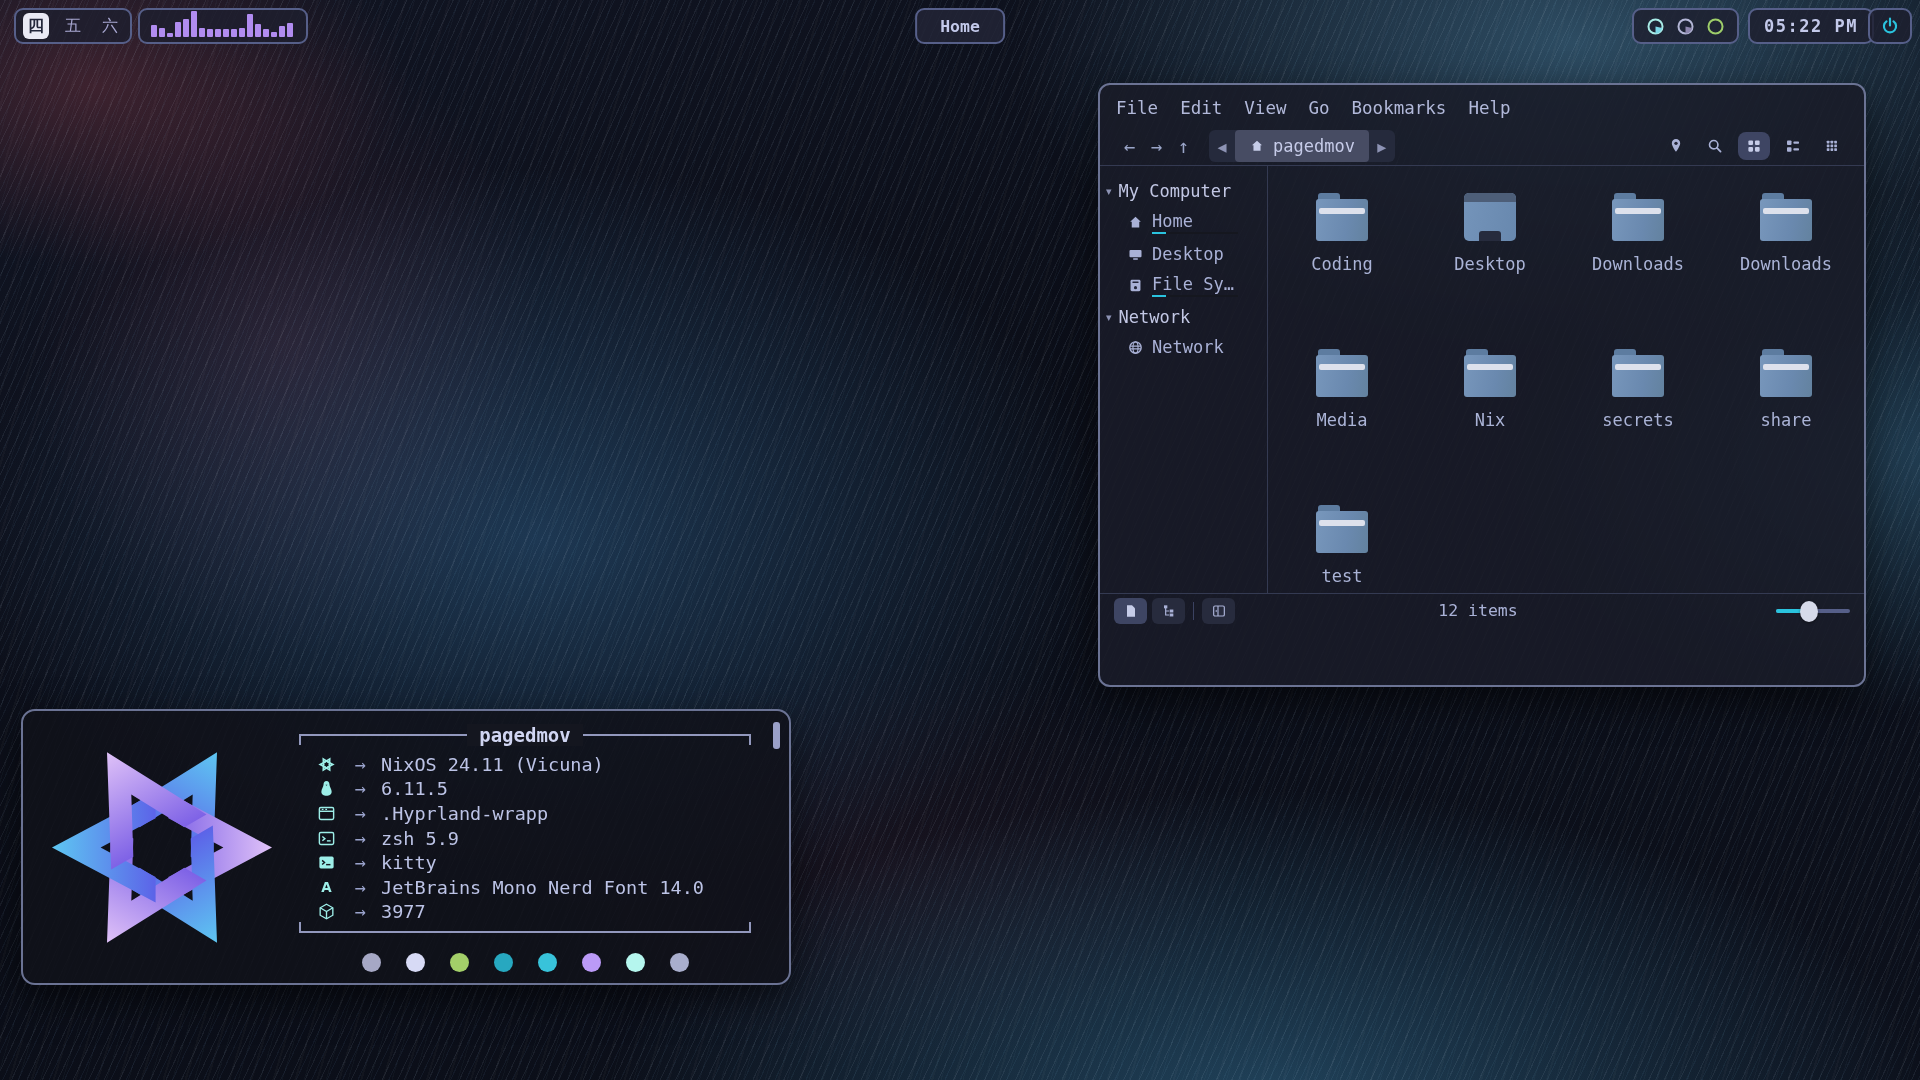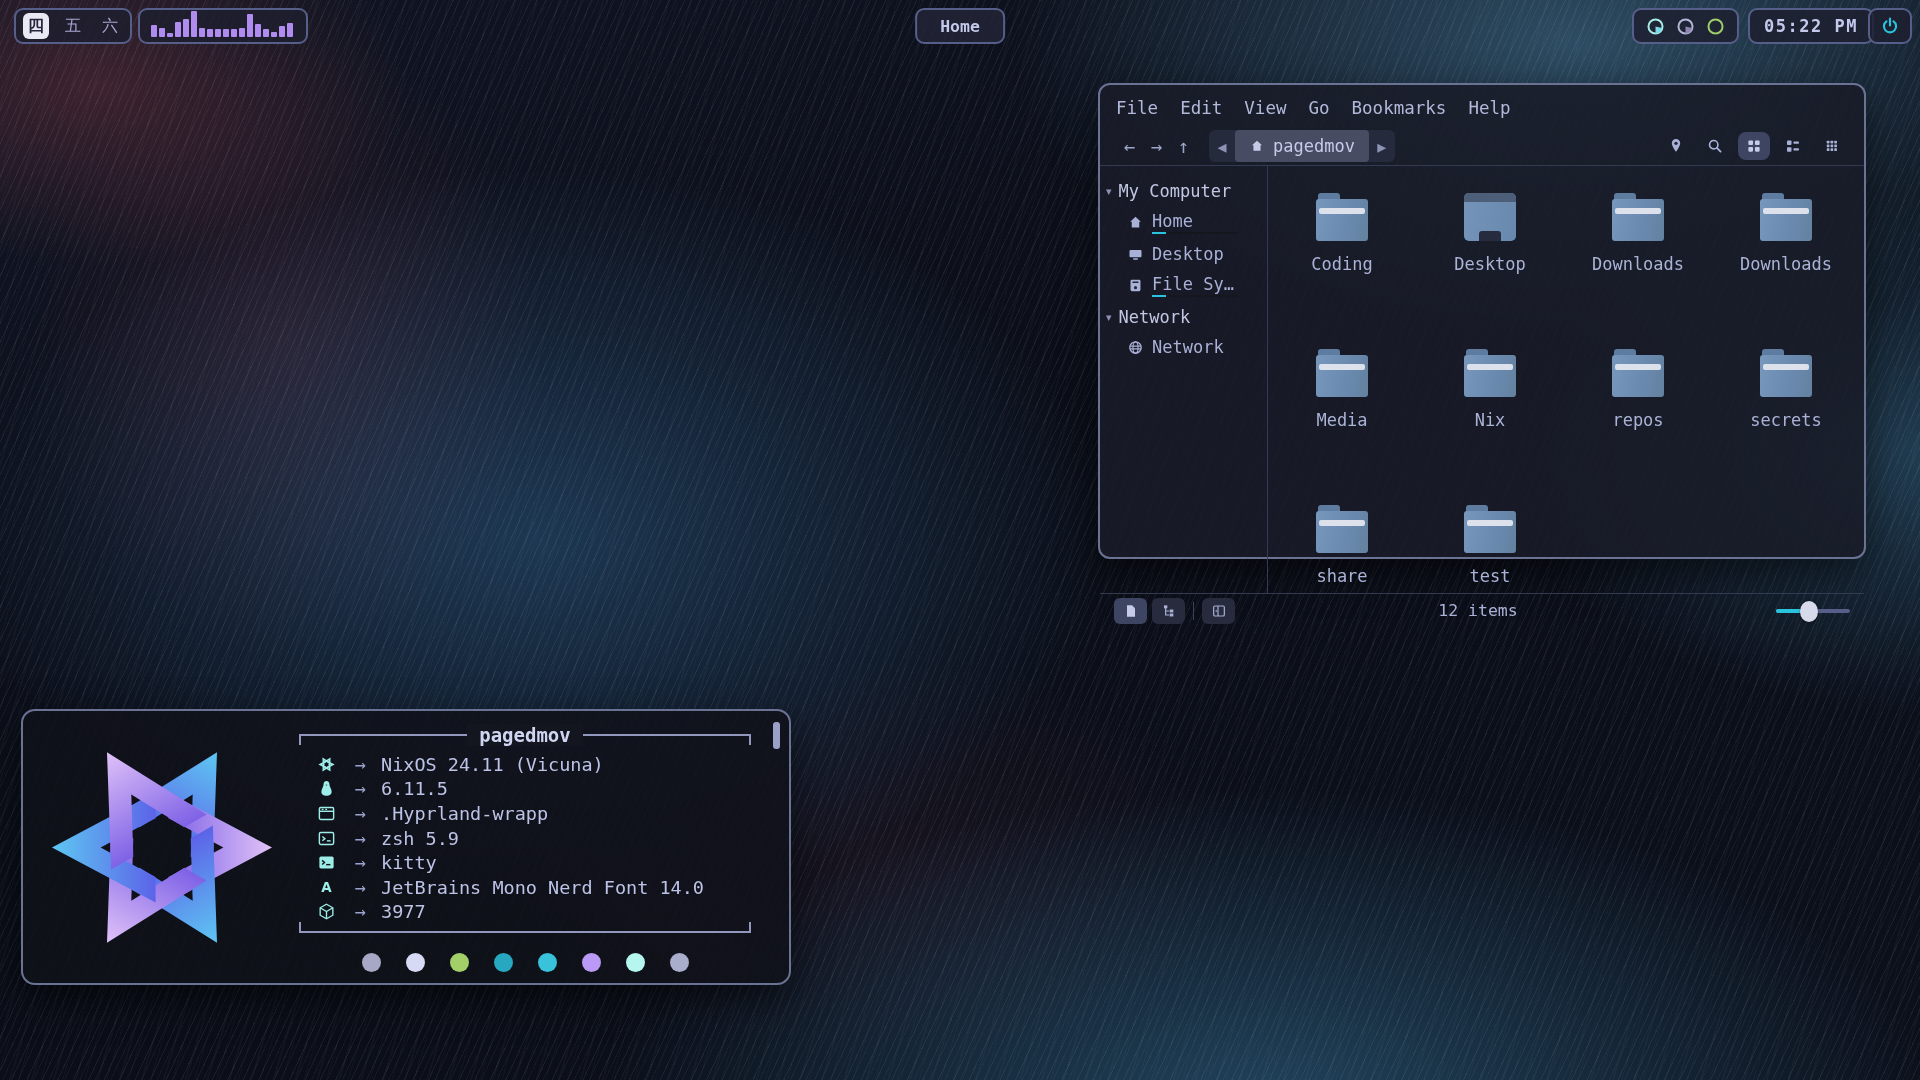--- a/index.html
+++ b/index.html
@@ -41,21 +41,21 @@
   .title-widget { left:50%; transform:translateX(-50%); padding:0 23px; background:rgba(34,37,54,.85); }
   .title-widget span { color:#c3c9ea; font-size:16.5px; font-weight:bold; }
   .rings-widget { left:1632px; padding:0 12px; gap:11px; }
   .rings-widget svg { width:19px; height:19px; display:block; }
   .clock-widget { left:1748px; padding:0 14px; }
   .clock-widget span { color:#c3c9ea; font-size:17px; letter-spacing:1.5px; font-weight:bold; }
   .power-widget { left:1868px; width:44px; justify-content:center; cursor:pointer; }
   .power-widget svg { width:20px; height:20px; }
 
   
-  .fm { position:absolute; left:1098px; top:83px; width:768px; height:476px;
+  .fm { position:absolute; left:1098px; top:83px; width:768px; height:604px;
     background:rgba(25,27,40,.88); border:2px solid #6b7394; border-radius:12px;
     box-shadow:0 14px 38px rgba(0,0,0,.55); color:#a9b1d6; }
   .fm-menubar { display:flex; gap:22px; padding:13px 16px 2px; height:42px; }
   .fm-menu-item { font-size:17.5px; color:#b2b9da; cursor:pointer; }
   .fm-toolbar { height:38px; display:flex; align-items:center; padding:0 16px; }
   .nav-btn { width:27px; text-align:center; font-size:19px; color:#9aa5c8; cursor:pointer; }
   .path-group { margin-left:12px; background:#252a3c; border-radius:6px; display:flex; align-items:center; height:32px; }
   .tab-chevron { width:26px; text-align:center; color:#8d93b4; font-size:18px; cursor:pointer; font-family:"DejaVu Sans",sans-serif; }
   .path-btn { background:#474c63; border-radius:4px; height:32px; display:flex; align-items:center;
     gap:8px; padding:0 14px; cursor:pointer; }
@@ -390,29 +390,20 @@
           </div>
           <div class="cell-label">Nix</div>
         </div>
         <div class="grid-cell">
           <div class="f-icon">
             <div class="tab"></div>
             <div class="fbody">
               <div class="strip"></div>
             </div>
           </div>
-          <div class="cell-label">repos</div>
-        </div>
-        <div class="grid-cell">
-          <div class="f-icon">
-            <div class="tab"></div>
-            <div class="fbody">
-              <div class="strip"></div>
-            </div>
-          </div>
           <div class="cell-label">secrets</div>
         </div>
         <div class="grid-cell">
           <div class="f-icon">
             <div class="tab"></div>
             <div class="fbody">
               <div class="strip"></div>
             </div>
           </div>
           <div class="cell-label">share</div>

